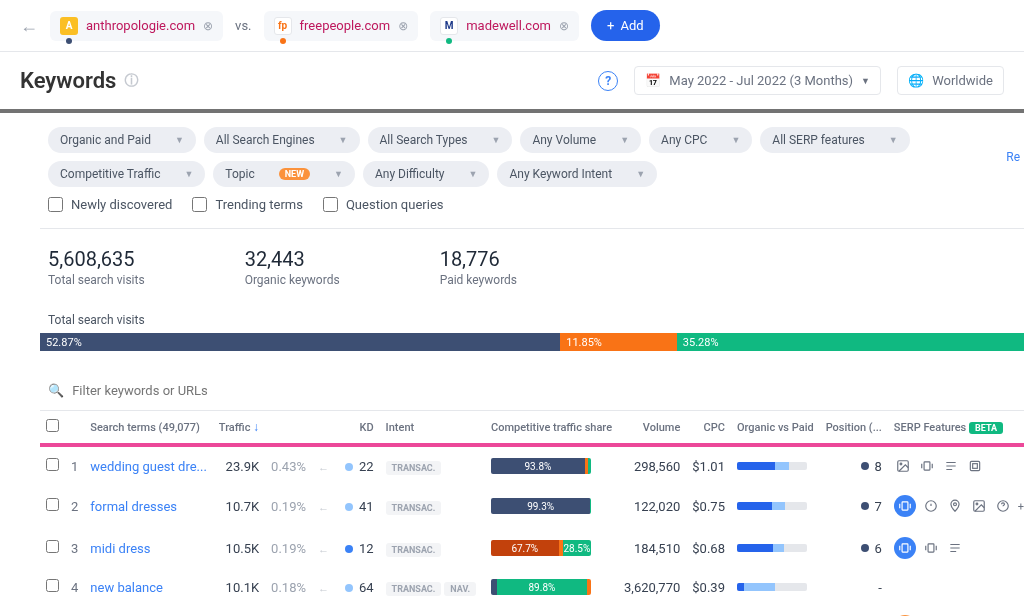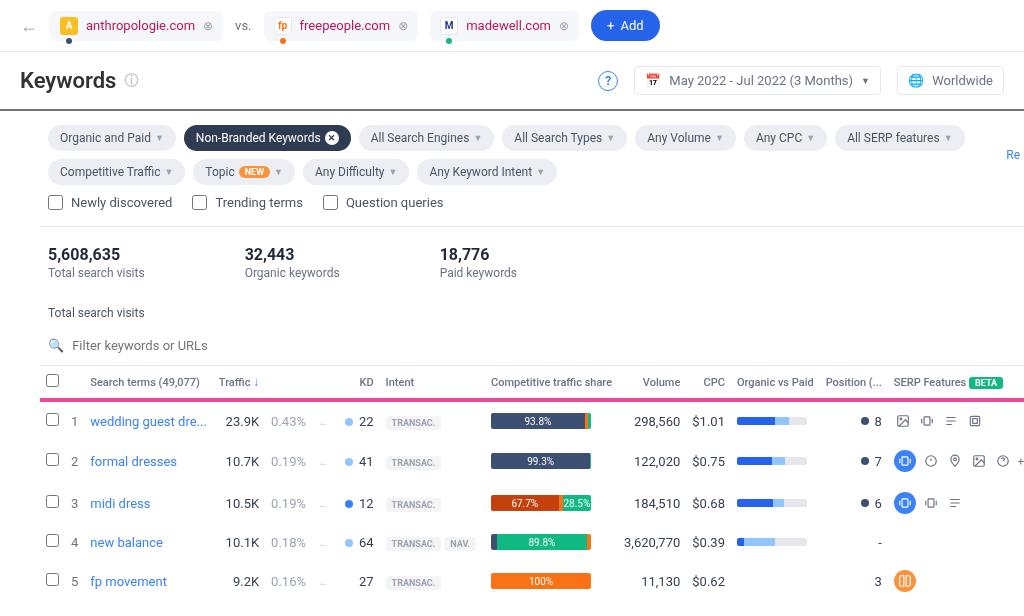--- a/index.html
+++ b/index.html
@@ -6,39 +6,39 @@
 body { background: #fff; font-size: 13px; color: #333; }
 .topbar { display: flex; align-items: center; padding: 10px 20px; border-bottom: 1px solid #e5e7eb; gap: 12px; }
 .back-arrow { color: #9ca3af; font-size: 18px; cursor: pointer; }
 .comp-pill { display: inline-flex; align-items: center; background: #f5f7fa; border-radius: 6px; padding: 6px 10px; gap: 8px; position: relative; }
 .comp-pill .box { width: 18px; height: 18px; border-radius: 3px; display: flex; align-items: center; justify-content: center; font-size: 10px; font-weight: bold; color: #fff; }
 .comp-pill .dot { width: 6px; height: 6px; border-radius: 50%; position: absolute; bottom: -3px; left: 16px; }
 .comp-pill .close { color: #9ca3af; font-size: 12px; cursor: pointer; }
 .comp-domain { font-size: 13px; color: #be185d; }
 .vs { font-size: 13px; color: #6b7280; }
 .add-btn { background: #2563eb; color: #fff; border: none; border-radius: 20px; padding: 8px 16px; font-size: 13px; cursor: pointer; display: inline-flex; align-items: center; gap: 6px; }
-.header-row { display: flex; align-items: center; justify-content: space-between; padding: 14px 20px; border-bottom: 2px solid #737373; }
+.header-row { display: flex; align-items: center; justify-content: space-between; padding: 14px 20px; border-bottom: 4px solid #737373; }
 .page-title { font-size: 22px; font-weight: 600; display: flex; align-items: center; gap: 8px; }
 .info-icon { color: #c5c9d0; font-size: 14px; }
 .header-actions { display: flex; align-items: center; gap: 16px; }
 .help-circle { width: 20px; height: 20px; border: 1.5px solid #3b82f6; border-radius: 50%; display: flex; align-items: center; justify-content: center; color: #3b82f6; font-size: 12px; font-weight: bold; }
 .date-picker, .world-picker { display: flex; align-items: center; gap: 8px; color: #6b7280; font-size: 13px; border: 1px solid #e5e7eb; border-radius: 4px; padding: 6px 10px; }
 .content { padding: 0 0 0 40px; }
 .filter-row { display: flex; flex-wrap: wrap; gap: 8px; padding: 14px 8px 0 8px; align-items: center; }
-.chip { background: #eceef3; border-radius: 18px; padding: 6px 12px; font-size: 12px; color: #4b5563; display: inline-flex; align-items: center; gap: 4px; cursor: pointer; }
+.chip { background: #eceef3; border-radius: 18px; padding: 6px 12px; font-size: 12px; color: #4b5563; display: inline-flex; align-items: center; gap: 24px; cursor: pointer; }
 .chip.dark { background: #2f3b50; color: #fff; }
 .chip .chev { color: #9ca3af; font-size: 9px; }
 .chip .xc { background: #fff; color: #2f3b50; border-radius: 50%; width: 14px; height: 14px; display: inline-flex; align-items: center; justify-content: center; font-size: 9px; font-weight: bold; }
 .badge-new { background: #fb923c; color: #fff; font-size: 9px; font-weight: bold; border-radius: 8px; padding: 1px 6px; }
 .badge-beta { background: #10b981; color: #fff; font-size: 9px; font-weight: bold; border-radius: 3px; padding: 1px 6px; }
 .check-row { display: flex; gap: 20px; padding: 10px 8px 16px 8px; border-bottom: 1px solid #e5e7eb; }
 .check-item { display: flex; align-items: center; gap: 8px; color: #4b5563; font-size: 13px; }
 .check-item input { width: 15px; height: 15px; }
 .metrics { display: flex; gap: 100px; padding: 18px 8px; }
-.metric .val { font-size: 16px; font-weight: 700; color: #1f2937; }
+.metric .val { font-size: 20px; font-weight: 400; color: #1f2937; }
 .metric .lbl { font-size: 12px; color: #6b7280; margin-top: 2px; }
 .section-label { font-size: 12px; color: #4b5563; padding: 8px 8px 6px 8px; }
 .bar-track { display: flex; height: 18px; margin: 0 0 20px 0; }
 .bar-seg { height: 100%; color: #fff; font-size: 11px; padding-left: 6px; display: flex; align-items: center; }
 .search-filter-row { display: flex; align-items: center; gap: 8px; padding: 12px 8px; color: #9ca3af; }
 .search-filter-row input { border: none; outline: none; font-size: 13px; width: 300px; }
 .table { width: 100%; border-collapse: collapse; }
 .table th { text-align: left; font-size: 11px; font-weight: 500; color: #6b7280; padding: 8px 6px; border-top: 1px solid #e5e7eb; border-bottom: 4px solid #ec4899; white-space: nowrap; }
 .table th.r { text-align: right; }
 .table td { padding: 10px 6px; font-size: 13px; vertical-align: middle; white-space: nowrap; }
@@ -114,24 +114,20 @@
     </div>
   </div>
 </div>
 
 <div class="content">
   <div class="filter-row" id="filters" style="position:relative">
     <span class="chip">
         <span>Organic and Paid</span>
         <span class="chev">▼</span>
       </span>
-      <span class="chip dark">
-        <span>Non-Branded Keywords</span>
-        <span class="xc">✕</span>
-      </span>
       <span class="chip">
         <span>All Search Engines</span>
         <span class="chev">▼</span>
       </span>
       <span class="chip">
         <span>All Search Types</span>
         <span class="chev">▼</span>
       </span>
       <span class="chip">
         <span>Any Volume</span>
@@ -186,20 +182,25 @@
       <div class="metric">
         <div class="val">32,443</div>
         <div class="lbl">Organic keywords</div>
       </div>
       <div class="metric">
         <div class="val">18,776</div>
         <div class="lbl">Paid keywords</div>
       </div>
     </div>
   <div class="section-label">Total search visits</div>
+  <div class="bar-track" id="bar">
+      <div class="bar-seg" style="width: 52.87%; background: rgb(61, 79, 115);">52.87%</div>
+      <div class="bar-seg" style="width: 11.85%; background: rgb(249, 115, 22);">11.85%</div>
+      <div class="bar-seg" style="width: 35.28%; background: rgb(16, 185, 129);">35.28%</div>
+    </div>
   <div class="search-filter-row">
     <span>🔍</span>
     <input placeholder="Filter keywords or URLs" style="">
   </div>
   <table class="table">
     <thead>
       <tr>
         <th style="width:28px"><input type="checkbox" style=""></th>
         <th style="width:22px"></th>
         <th>Search terms (49,077)</th>

